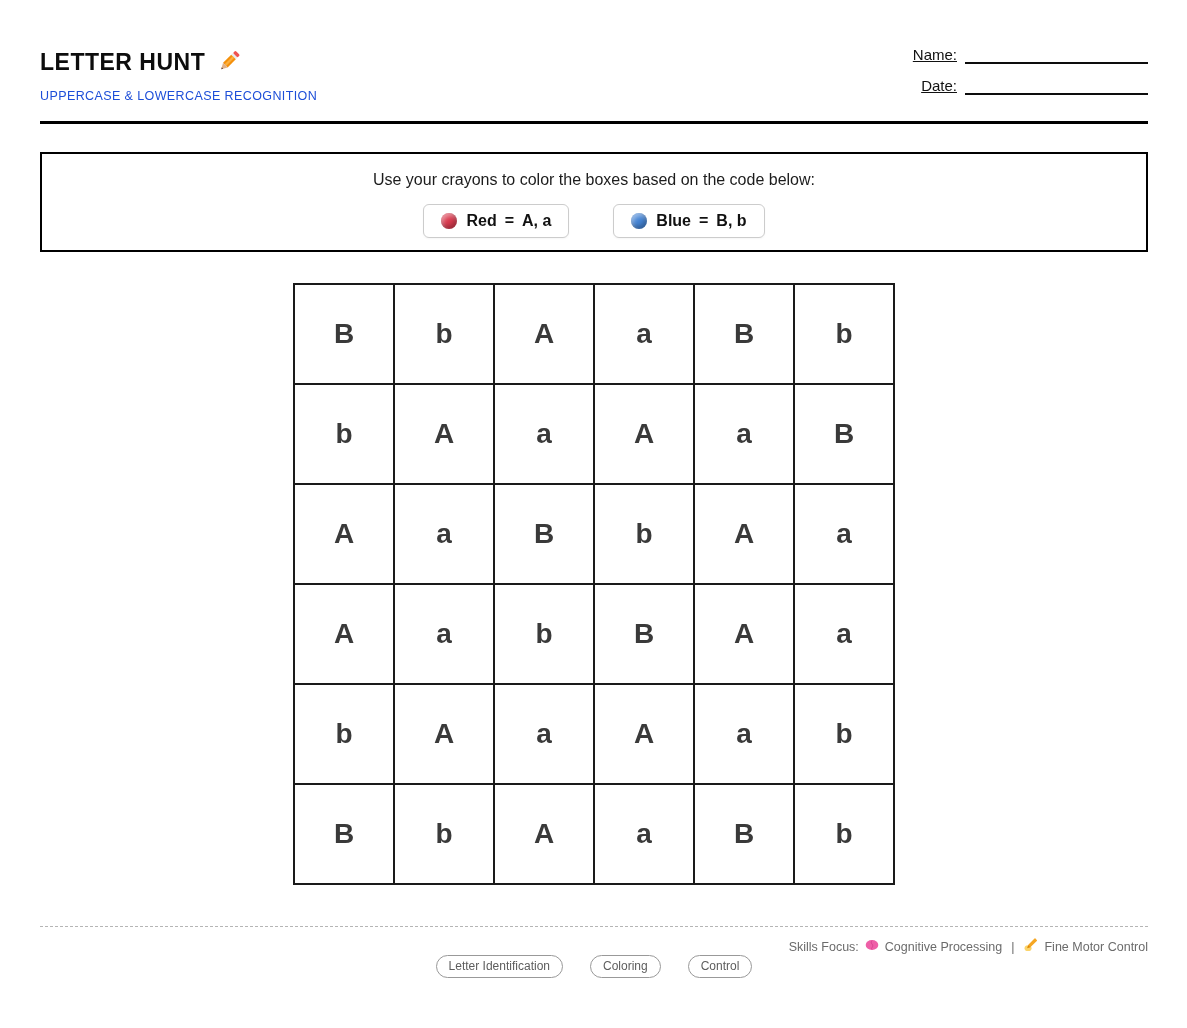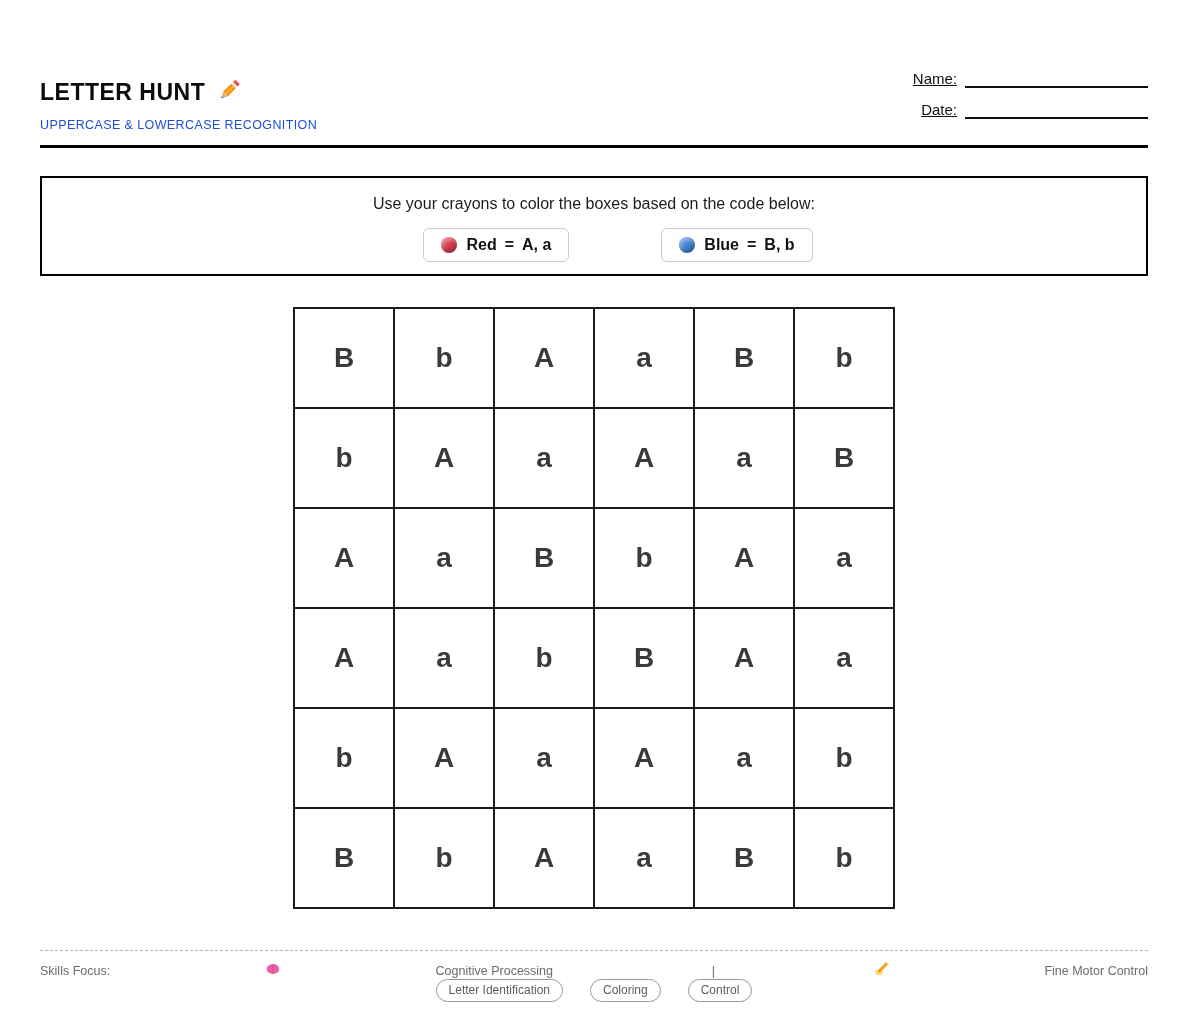--- a/index.html
+++ b/index.html
@@ -8,21 +8,21 @@
     width: 1187px;
     height: 1028px;
     background: #ffffff;
     font-family: "Liberation Sans", "DejaVu Sans", sans-serif;
     color: #111;
     overflow: hidden;
   }
   .page { padding: 42px 39px 0 40px; }
 
   
-  .header { display: flex; justify-content: space-between; align-items: flex-end; margin-top: 24px; }
+  .header { display: flex; justify-content: space-between; align-items: center; }
   .title-row { display: flex; align-items: center; gap: 11px; }
   .title {
     font-size: 23px;
     font-weight: 800;
     letter-spacing: 0.5px;
     margin: 0;
     color: #0d0d0d;
   }
   .pencil-icon { display: inline-block; }
   .subtitle {
@@ -50,21 +50,20 @@
   .chips { margin-top: 15px; display: flex; justify-content: center; gap: 44px; }
   .chip {
     display: inline-flex;
     align-items: center;
     gap: 9px;
     border: 1px solid #ccc;
     border-radius: 6px;
     padding: 7px 17px;
     background: #fff;
     box-shadow: 0 1px 2px rgba(0,0,0,0.04);
-    margin-left: 48px;
   }
   .dot {
     width: 16px; height: 16px; border-radius: 50%;
     box-shadow: inset -2px -3px 4px rgba(0,0,0,0.28), inset 2px 3px 4px rgba(255,255,255,0.45);
   }
   .chip-text { font-weight: 700; font-size: 16px; color: #111; display: inline-flex; align-items: baseline; }
   .chip-eq { margin: 0 8px; }
 
   
   .grid-wrap { margin-top: 31px; display: flex; justify-content: center; }
@@ -73,21 +72,21 @@
     width: 100px; height: 100px;
     border: 2px solid #1a1a1a;
     text-align: center; vertical-align: middle;
     font-size: 28px; font-weight: 700; color: #3a3a3a;
     cursor: pointer;
   }
 
   
   .footer { margin-top: 41px; border-top: 1px dashed #b5b5b5; padding-top: 11px; }
   .skills {
-    display: flex; justify-content: space-between; align-items: center;
+    display: flex; justify-content: flex-end; align-items: center;
     gap: 6px; font-size: 12.5px; color: #6b6b6b;
   }
   .skills .sep { margin: 0 3px; }
   .skill-icon { display: inline-block; vertical-align: middle; }
   .tags { margin-top: 0; display: flex; justify-content: center; gap: 27px; }
   .tag {
     border: 1px solid #999;
     border-radius: 12px;
     padding: 3px 12px 4px 12px;
     font-size: 12px;

